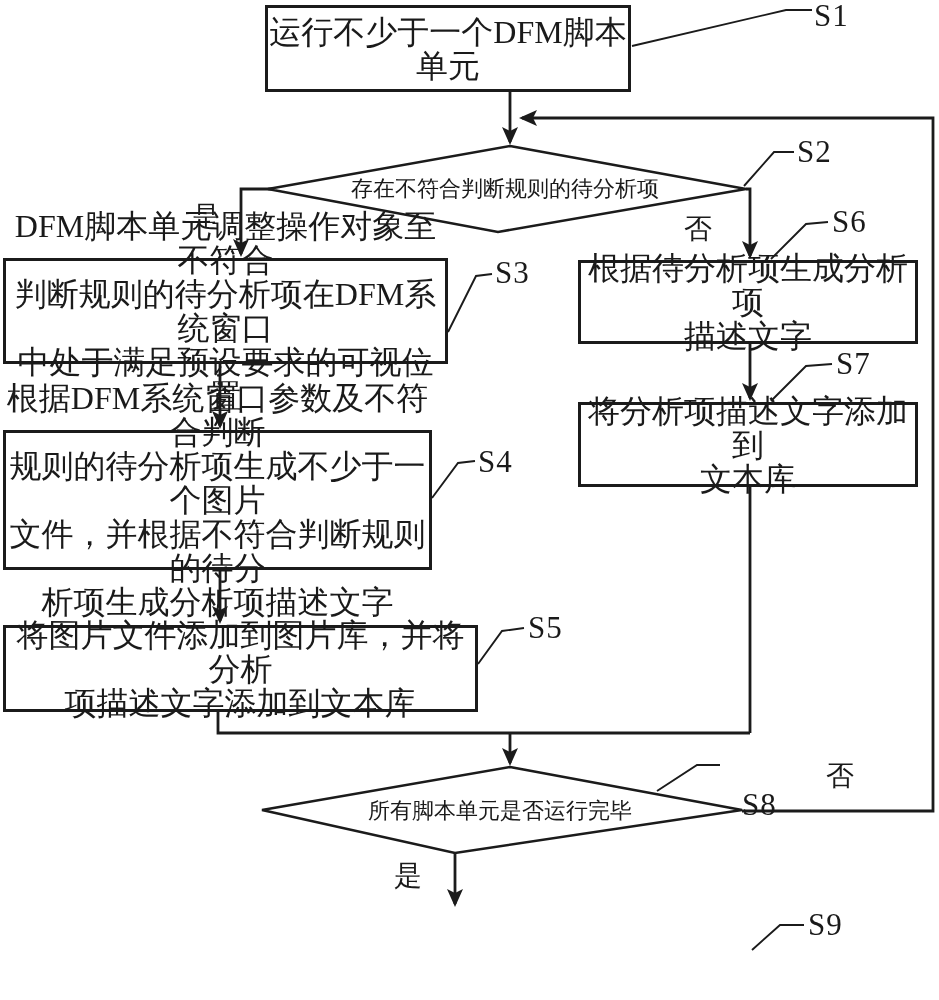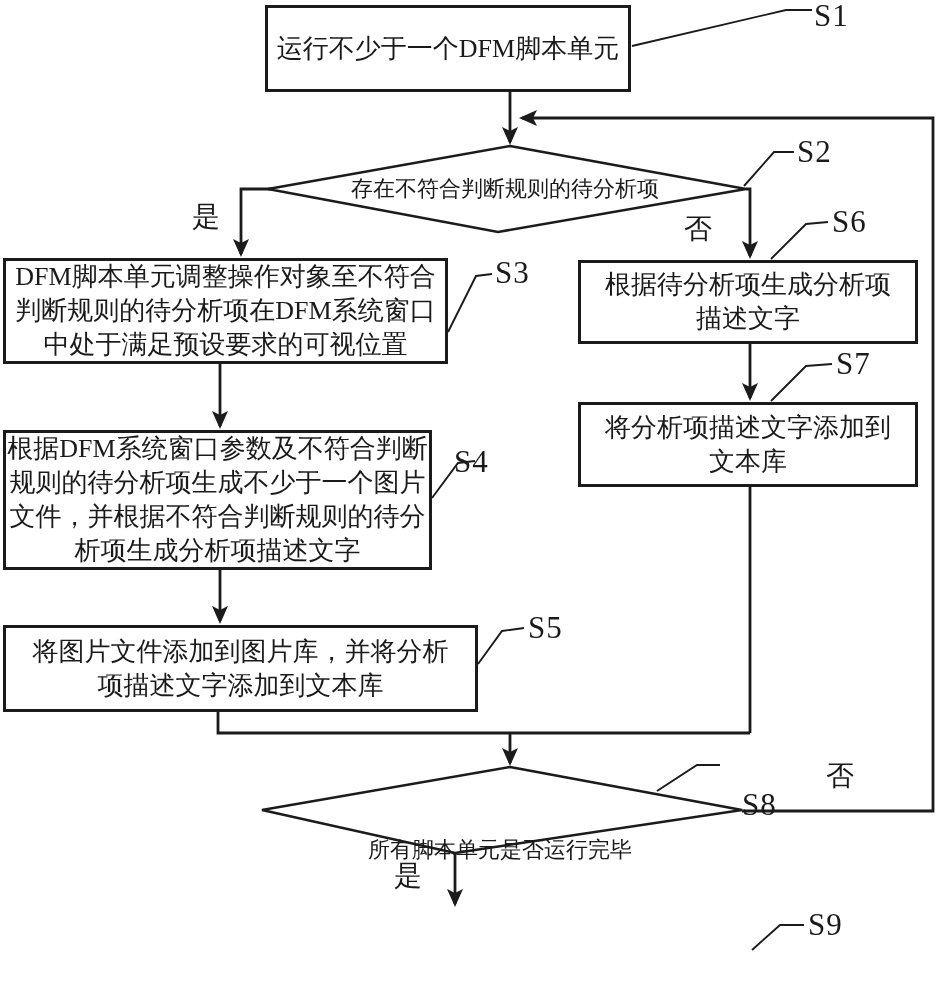--- a/index.html
+++ b/index.html
@@ -4,21 +4,21 @@
 <style>
   html,body{margin:0;padding:0;background:#fff;}
   #canvas{
     position:relative;width:939px;height:1000px;background:#fff;overflow:hidden;
     font-family:"Liberation Serif","DejaVu Serif",serif;color:#1a1a1a;
   }
   #wires{position:absolute;left:0;top:0;width:939px;height:1000px;}
   .box{
     position:absolute;border:3px solid #1b1b1b;background:transparent;
     display:flex;align-items:center;justify-content:center;
-    font-size:26px;line-height:34px;text-align:center;white-space:pre-line;
+    font-size:32px;line-height:34px;text-align:center;white-space:pre-line;
     box-sizing:border-box;
   }
   .dtext{
     position:absolute;font-size:22px;line-height:30px;text-align:center;
     white-space:nowrap;
   }
   .slabel{
     position:absolute;font-size:31px;line-height:32px;font-weight:normal;
     letter-spacing:1px;
   }
@@ -86,26 +86,26 @@
 
   <div class="box" style="left:578px;top:260px;width:340px;height:84px;">根据待分析项生成分析项
 描述文字</div>
 
   <div class="box" style="left:578px;top:402px;width:340px;height:85px;">将分析项描述文字添加到
 文本库</div>
 
 
   <div class="dtext" style="left:280px;top:174px;width:450px;">存在不符合判断规则的待分析项</div>
 
-  <div class="dtext" style="left:275px;top:796px;width:450px;margin-top:39px;">所有脚本单元是否运行完毕</div>
+  <div class="dtext" style="left:275px;top:796px;width:450px;">所有脚本单元是否运行完毕</div>
 
   <div class="slabel" style="left:814px;top:0px;">S1</div>
   <div class="slabel" style="left:797px;top:136px;">S2</div>
   <div class="slabel" style="left:495px;top:257px;">S3</div>
-  <div class="slabel" style="left:454px;top:446px;">S4</div>
+  <div class="slabel" style="left:478px;top:446px;">S4</div>
   <div class="slabel" style="left:528px;top:612px;">S5</div>
   <div class="slabel" style="left:832px;top:206px;">S6</div>
   <div class="slabel" style="left:836px;top:348px;">S7</div>
   <div class="slabel" style="left:742px;top:749px;margin-top:40px;">S8</div>
   <div class="slabel" style="left:808px;top:909px;">S9</div>
 
   <div class="blabel" style="left:192px;top:202px;">是</div>
   <div class="blabel" style="left:684px;top:214px;">否</div>
   <div class="blabel" style="left:826px;top:761px;">否</div>
   <div class="blabel" style="left:394px;top:861px;">是</div>

